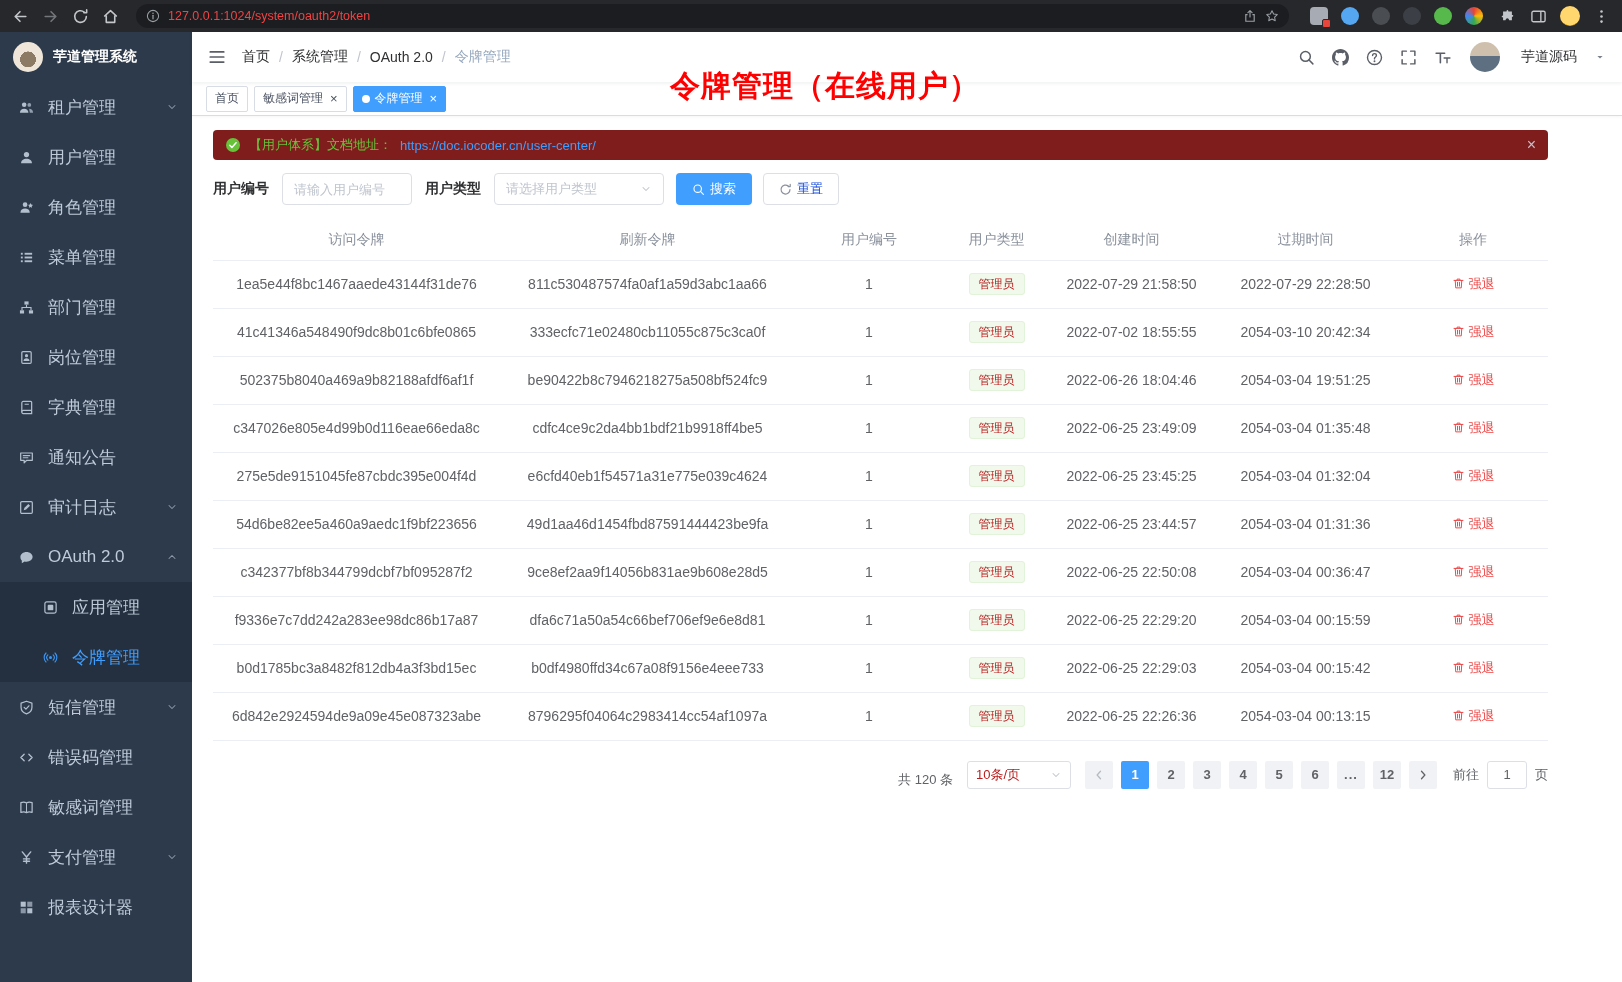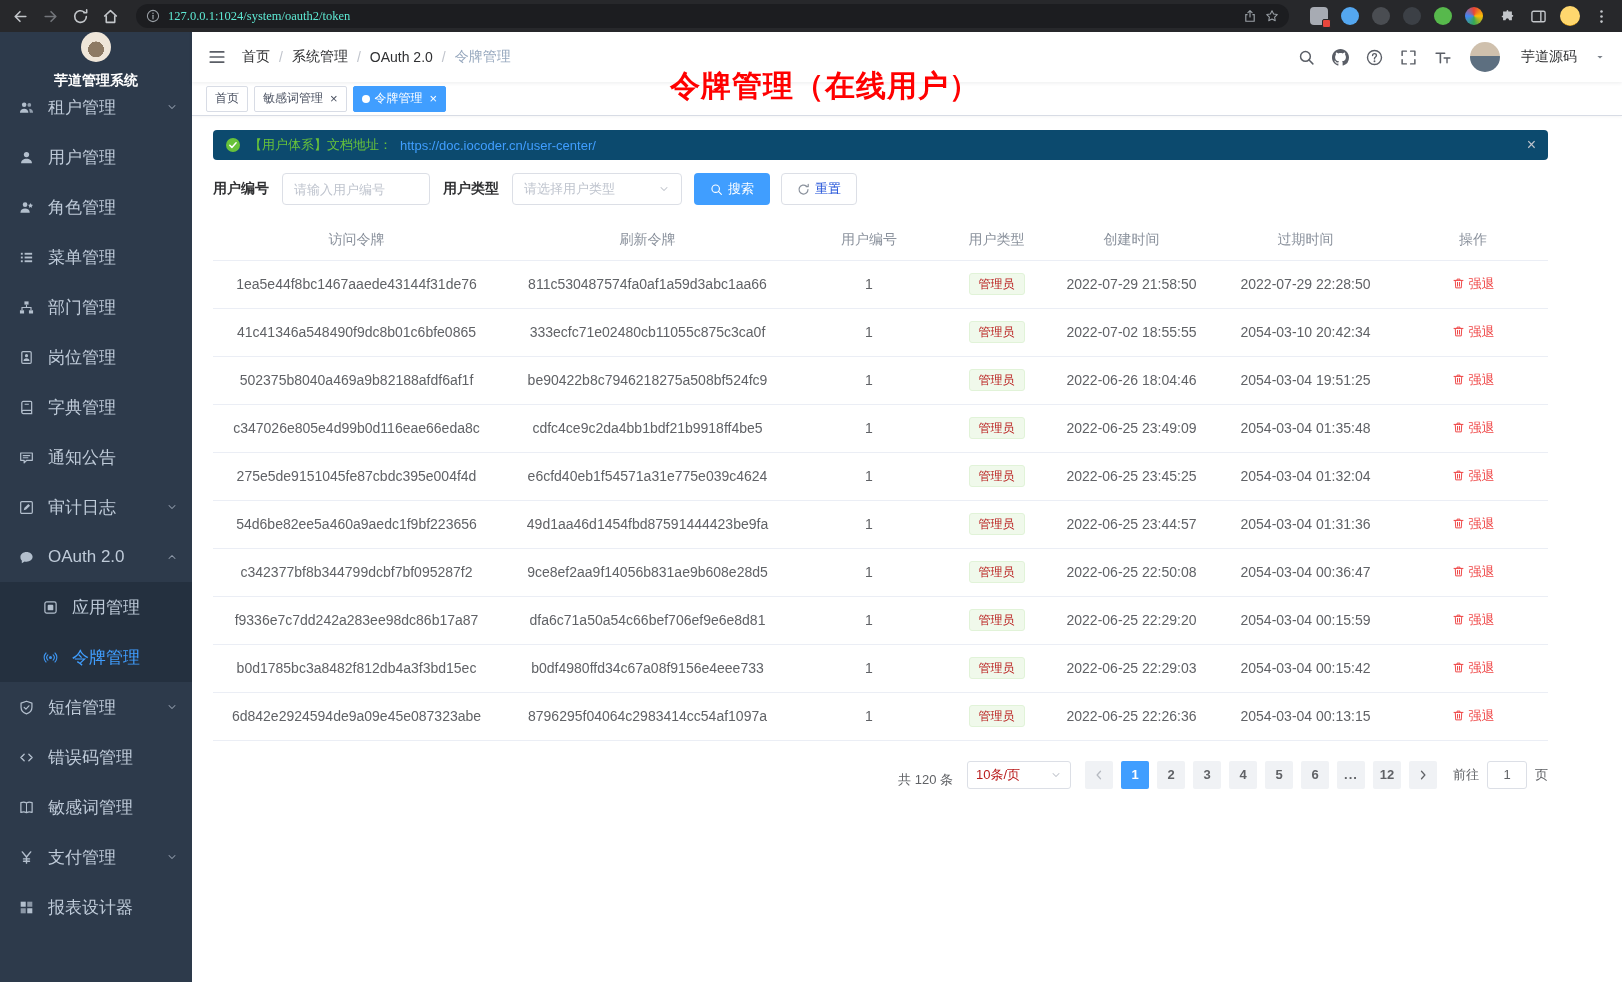--- a/index.html
+++ b/index.html
@@ -4,35 +4,35 @@
 <style>
   * { box-sizing:border-box; margin:0; padding:0; }
   html,body { width:1622px; height:982px; }
   body { font-family:"Liberation Sans","DejaVu Sans",sans-serif; background:#fff; overflow:hidden; position:relative; }
   svg { width:100%; height:100%; display:block; }
 
   
   .browser-bar { height:32px; background:#27282b; display:flex; align-items:center; padding:0 12px; gap:13px; }
   .bicon { width:17px; height:17px; color:#c3c6ca; display:inline-flex; flex:0 0 auto; cursor:pointer; }
   .bicon.dim { color:#6f7control277; color:#73767b; }
-  .addr { flex:1; height:24px; background:#1c1d20; border-radius:12px; display:flex; align-items:center; padding:0 10px; gap:8px; color:#5eead4; font-size:12.5px; margin:0 4px; min-width:0;font-family:Liberation Serif, serif; }
+  .addr { flex:1; height:24px; background:#1c1d20; border-radius:12px; display:flex; align-items:center; padding:0 10px; gap:8px; color:#ef4444; font-size:12.5px; margin:0 4px; min-width:0; }
   .addr .sm { width:14px; height:14px; color:#9aa0a6; }
   .addr .spacer { flex:1; }
   .ext-area { display:flex; align-items:center; gap:13px; margin:0 4px; }
   .ext { width:18px; height:18px; border-radius:50%; position:relative; display:inline-block; cursor:pointer; }
   .ext.square { border-radius:4px; }
   .ext .badge { position:absolute; right:-3px; bottom:-3px; width:9px; height:9px; border-radius:2px; border:1px solid #27282b; }
   .profile-avatar { width:20px; height:20px; border-radius:50%; flex:0 0 auto; cursor:pointer;
     background:radial-gradient(circle at 50% 42%, #ffd76e 0 68%, #f0b429 69%); }
 
   
   .app { display:flex; height:950px; }
 
   .sidebar { width:192px; background:#2d3a4b; color:#bfcbd9; flex:0 0 auto; overflow:hidden; }
-  .logo-bar { height:50px; display:flex; align-items:center; gap:10px; padding:0 13px; background:#2d3a4b;flex-direction:column; }
+  .logo-bar { height:50px; display:flex; align-items:center; gap:10px; padding:0 13px; background:#2d3a4b; }
   .logo-img { width:30px; height:30px; border-radius:50%; flex:0 0 auto;
     background:radial-gradient(circle at 50% 58%, #8d7a64 0 34%, #efe6d9 35%); }
   .logo-title { color:#fff; font-weight:700; font-size:14px; white-space:nowrap; }
   .menu-item { height:50px; display:flex; align-items:center; gap:14px; padding:0 14px 0 19px; font-size:17px; cursor:pointer; white-space:nowrap; }
   .menu-item .icon { width:15px; height:15px; flex:0 0 auto; opacity:.92; }
   .menu-item .chev { margin-left:auto; width:12px; height:12px; color:#8d98a8; flex:0 0 auto; }
   .chev.up svg { transform:rotate(180deg); }
   .submenu { background:#24303f; }
   .submenu .menu-item { padding-left:43px; }
   .menu-item.active { color:#409eff; }
@@ -57,29 +57,29 @@
   .tags-bar { height:34px; border-bottom:1px solid #d8dce5; box-shadow:0 1px 3px rgba(0,0,0,.04); display:flex; align-items:center; padding:0 14px; gap:6px; background:#fff; }
   .tag-tab { display:inline-flex; align-items:center; gap:5px; height:26px; padding:0 8px; border:1px solid #d8dce5; background:#fff; color:#495060; font-size:12px; cursor:pointer; border-radius:2px; }
   .tag-tab.active { background:#409eff; border-color:#409eff; color:#fff; }
   .tag-tab .dot { width:8px; height:8px; border-radius:50%; background:#fff; }
   .tab-close { font-size:13px; line-height:1; margin-left:2px; cursor:pointer; }
 
   
   .content { padding:14px 0 0 21px; flex:1; overflow:hidden; }
   .content-inner { width:1335px; }
 
-  .alert { height:30px; background:#0c4a6e; border-radius:4px; display:flex; align-items:center; gap:8px; padding:0 12px; font-size:13px; color:#67c23a; }
+  .alert { height:30px; background:#7f1d1d; border-radius:4px; display:flex; align-items:center; gap:8px; padding:0 12px; font-size:13px; color:#67c23a; }
   .alert-icon { width:16px; height:16px; flex:0 0 auto; }
   .alert-link { color:#409eff; text-decoration:none; cursor:pointer; }
   .alert-close { margin-left:auto; color:#c0c4cc; font-size:16px; line-height:1; cursor:pointer; }
 
   .filters { display:flex; align-items:center; margin-top:13px; }
   .f-label { font-size:14px; font-weight:700; color:#303133; margin-right:13px; white-space:nowrap; }
   .f-label.ml { margin-left:13px; }
-  .f-input { width:148px; height:32px; border:1px solid #dcdfe6; border-radius:4px; padding:0 11px; font-size:13px; color:#606266; outline:none; background:#fff; }
+  .f-input { width:130px; height:32px; border:1px solid #dcdfe6; border-radius:4px; padding:0 11px; font-size:13px; color:#606266; outline:none; background:#fff; }
   .f-input::placeholder { color:#bfc4ce; }
   .f-select { width:170px; height:32px; border:1px solid #dcdfe6; border-radius:4px; padding:0 11px; font-size:13px; color:#bfc4ce; display:flex; align-items:center; justify-content:space-between; background:#fff; cursor:pointer; }
   .chev12 { width:12px; height:12px; color:#c0c4cc; flex:0 0 auto; }
   .btn { height:32px; border-radius:4px; font-size:13px; display:inline-flex; align-items:center; gap:5px; padding:0 15px; cursor:pointer; border:1px solid transparent; font-family:inherit; }
   .btn .icon { width:13px; height:13px; }
   .btn-primary { background:#409eff; color:#fff; margin-left:12px; }
   .btn-plain { background:#fff; border-color:#dcdfe6; color:#1d4ed8; margin-left:11px; }
   .btn-plain .icon { color:#8a919c; }
 
   table.table { width:1335px; border-collapse:collapse; margin-top:15px; table-layout:fixed; }

